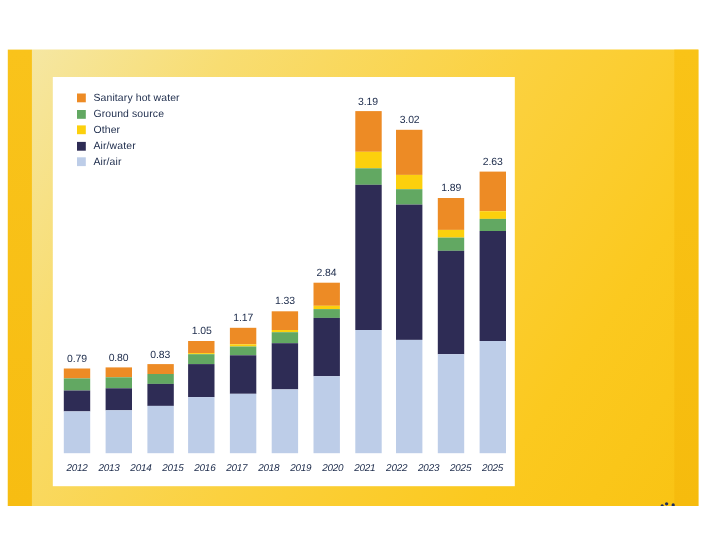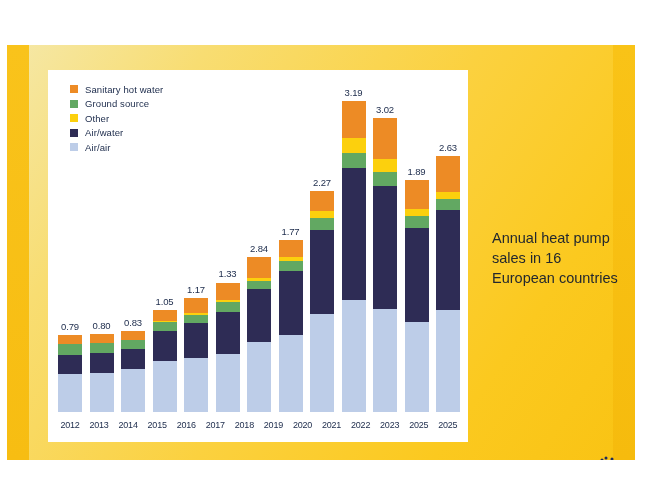--- a/index.html
+++ b/index.html
@@ -52,21 +52,21 @@
   .bar-value{
     position:absolute;left:50%;transform:translateX(-50%);
     font-size:9.5px;color:#1b2a4a;white-space:nowrap;letter-spacing:-.1px;
   }
   .bar-stack{width:100%;display:flex;flex-direction:column;justify-content:flex-end;}
   .seg{width:100%;}
 
   
   #xaxis{
     position:absolute;left:10px;right:8px;bottom:8px;height:18px;
-    display:flex;justify-content:space-between;align-items:center;
+    display:flex;justify-content:space-between;align-items:center;font-style:italic;
   }
   .xtick{
     width:24px;text-align:center;font-size:9px;color:#1b2a4a;letter-spacing:-.2px;
   }
 
   
   #headline{
     position:absolute;left:485px;top:183px;width:130px;
     font-size:14.5px;line-height:20px;color:#23282e;
   }
@@ -167,40 +167,20 @@
               </div>
             </div>
             <div class="bar-col">
               <div class="bar-value" style="bottom: calc(46.087% + 3px);">2.84</div>
               <div class="bar-stack" style="height: 46.087%;">
                 <div class="seg" style="background: rgb(237, 139, 37); height: 13.2075%;"></div>
                 <div class="seg" style="background: rgb(252, 208, 13); height: 1.88679%;"></div>
                 <div class="seg" style="background: rgb(98, 168, 98); height: 5.66038%;"></div>
                 <div class="seg" style="background: rgb(46, 44, 85); height: 33.9623%;"></div>
                 <div class="seg" style="background: rgb(189, 205, 232); height: 45.283%;"></div>
-              </div>
-            </div>
-            <div class="bar-col">
-              <div class="bar-value" style="bottom: calc(51.3043% + 3px);">1.77</div>
-              <div class="bar-stack" style="height: 51.3043%;">
-                <div class="seg" style="background: rgb(237, 139, 37); height: 10.1695%;"></div>
-                <div class="seg" style="background: rgb(252, 208, 13); height: 2.25989%;"></div>
-                <div class="seg" style="background: rgb(98, 168, 98); height: 5.64972%;"></div>
-                <div class="seg" style="background: rgb(46, 44, 85); height: 37.2881%;"></div>
-                <div class="seg" style="background: rgb(189, 205, 232); height: 44.6328%;"></div>
-              </div>
-            </div>
-            <div class="bar-col">
-              <div class="bar-value" style="bottom: calc(65.7971% + 3px);">2.27</div>
-              <div class="bar-stack" style="height: 65.7971%;">
-                <div class="seg" style="background: rgb(237, 139, 37); height: 9.2511%;"></div>
-                <div class="seg" style="background: rgb(252, 208, 13); height: 3.0837%;"></div>
-                <div class="seg" style="background: rgb(98, 168, 98); height: 5.28634%;"></div>
-                <div class="seg" style="background: rgb(46, 44, 85); height: 37.8855%;"></div>
-                <div class="seg" style="background: rgb(189, 205, 232); height: 44.4934%;"></div>
               </div>
             </div>
             <div class="bar-col">
               <div class="bar-value" style="bottom: calc(92.4638% + 3px); text-align: center;">3.19</div>
               <div class="bar-stack" style="height: 92.4638%;">
                 <div class="seg" style="background: rgb(237, 139, 37); height: 11.9122%;"></div>
                 <div class="seg" style="background: rgb(252, 208, 13); height: 4.70219%;"></div>
                 <div class="seg" style="background: rgb(98, 168, 98); height: 4.70219%;"></div>
                 <div class="seg" style="background: rgb(46, 44, 85); height: 42.6332%;"></div>
                 <div class="seg" style="background: rgb(189, 205, 232); height: 36.0502%;"></div>
@@ -250,21 +230,20 @@
           <div class="xtick">2019</div>
           <div class="xtick">2020</div>
           <div class="xtick">2021</div>
           <div class="xtick">2022</div>
           <div class="xtick">2023</div>
           <div class="xtick">2025</div>
           <div class="xtick">2025</div>
         </div>
     </div>
 
-    <div id="headline">Annual heat pump sales in 16 European countries</div>
 
     <div id="logo">
       <svg width="120" height="42" viewBox="0 0 120 42">
         <g fill="none" stroke="#1f2d5c" stroke-width="3.1" stroke-linecap="round">
           <path d="M2 15 C 9 10, 16 19, 23 14"></path>
           <path d="M2 22 C 9 17, 16 26, 23 21"></path>
           <path d="M2 29 C 9 24, 16 33, 23 28"></path>
         </g>
         <text x="26" y="32" font-family="Liberation Sans, sans-serif" font-size="31" font-weight="bold" fill="#1f2d5c">ehpa</text>
         <g fill="#1f2d5c">

